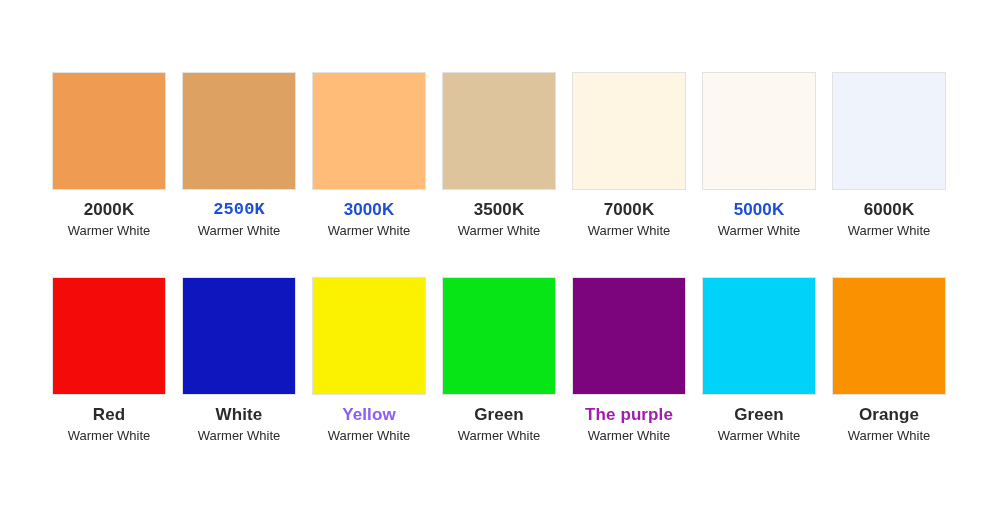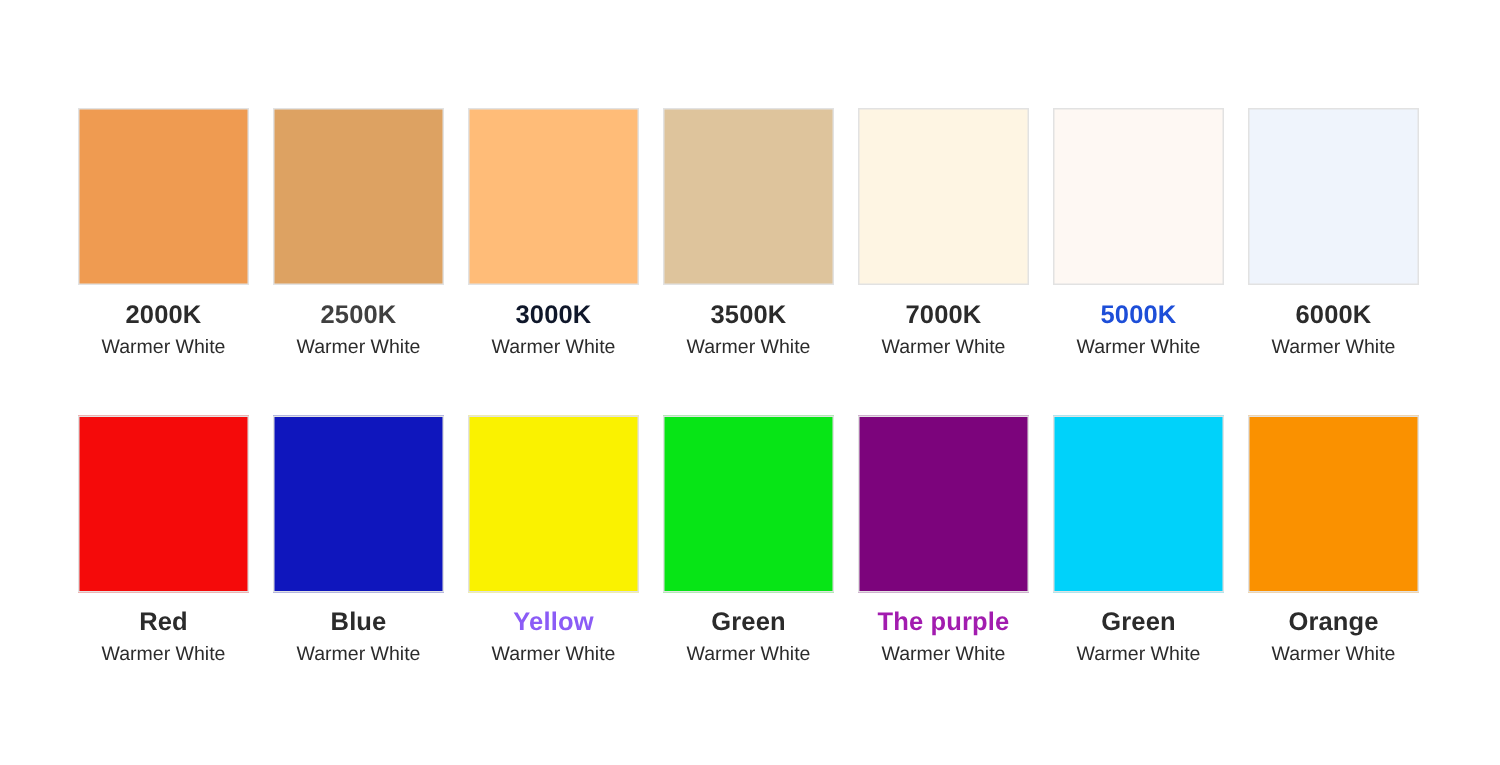--- a/index.html
+++ b/index.html
@@ -77,26 +77,26 @@
 <div id="swatch-board">
 
   <div class="swatch-row" id="swatch-row-temperature">
     <div class="swatch-cell">
       <div class="swatch-chip" style="background-color: rgb(239, 155, 81); border-color: rgb(226, 226, 226);"></div>
       <div class="swatch-title" style="color: rgb(43, 43, 43);">2000K</div>
       <div class="swatch-subtitle" style="color: rgb(43, 43, 43);">Warmer White</div>
     </div>
     <div class="swatch-cell">
       <div class="swatch-chip" style="background-color: rgb(221, 162, 98); border-color: rgb(226, 226, 226);"></div>
-      <div class="swatch-title" style="color: #404040;">2500K</div>
+      <div class="swatch-title" style="color: #1d4ed8; font-family: Liberation Mono, monospace;">2500K</div>
       <div class="swatch-subtitle" style="color: rgb(43, 43, 43);">Warmer White</div>
     </div>
     <div class="swatch-cell">
       <div class="swatch-chip" style="background-color: rgb(255, 188, 120); border-color: rgb(226, 226, 226);"></div>
-      <div class="swatch-title" style="color: #0f172a;">3000K</div>
+      <div class="swatch-title" style="color: #1d4ed8;">3000K</div>
       <div class="swatch-subtitle" style="color: rgb(43, 43, 43);">Warmer White</div>
     </div>
     <div class="swatch-cell">
       <div class="swatch-chip" style="background-color: rgb(222, 196, 156); border-color: rgb(226, 226, 226);"></div>
       <div class="swatch-title" style="color: rgb(43, 43, 43);">3500K</div>
       <div class="swatch-subtitle" style="color: rgb(43, 43, 43);">Warmer White</div>
     </div>
     <div class="swatch-cell">
       <div class="swatch-chip" style="background-color: rgb(254, 245, 227); border-color: rgb(226, 226, 226);"></div>
       <div class="swatch-title" style="color: rgb(43, 43, 43);">7000K</div>
@@ -115,21 +115,21 @@
   </div>
 
   <div class="swatch-row" id="swatch-row-colors">
     <div class="swatch-cell">
       <div class="swatch-chip" style="background-color: rgb(245, 10, 10); border-color: rgb(226, 226, 226);"></div>
       <div class="swatch-title" style="color: rgb(43, 43, 43);">Red</div>
       <div class="swatch-subtitle" style="color: rgb(43, 43, 43);">Warmer White</div>
     </div>
     <div class="swatch-cell">
       <div class="swatch-chip" style="background-color: rgb(15, 22, 189); border-color: rgb(226, 226, 226);"></div>
-      <div class="swatch-title" style="color: rgb(43, 43, 43);">Blue</div>
+      <div class="swatch-title" style="color: rgb(43, 43, 43);">White</div>
       <div class="swatch-subtitle" style="color: rgb(43, 43, 43);">Warmer White</div>
     </div>
     <div class="swatch-cell">
       <div class="swatch-chip" style="background-color: rgb(250, 242, 0); border-color: rgb(226, 226, 226);"></div>
       <div class="swatch-title" style="color: #8b5cf6;">Yellow</div>
       <div class="swatch-subtitle" style="color: rgb(43, 43, 43);">Warmer White</div>
     </div>
     <div class="swatch-cell">
       <div class="swatch-chip" style="background-color: rgb(7, 229, 22); border-color: rgb(226, 226, 226);"></div>
       <div class="swatch-title" style="color: rgb(43, 43, 43);">Green</div>

